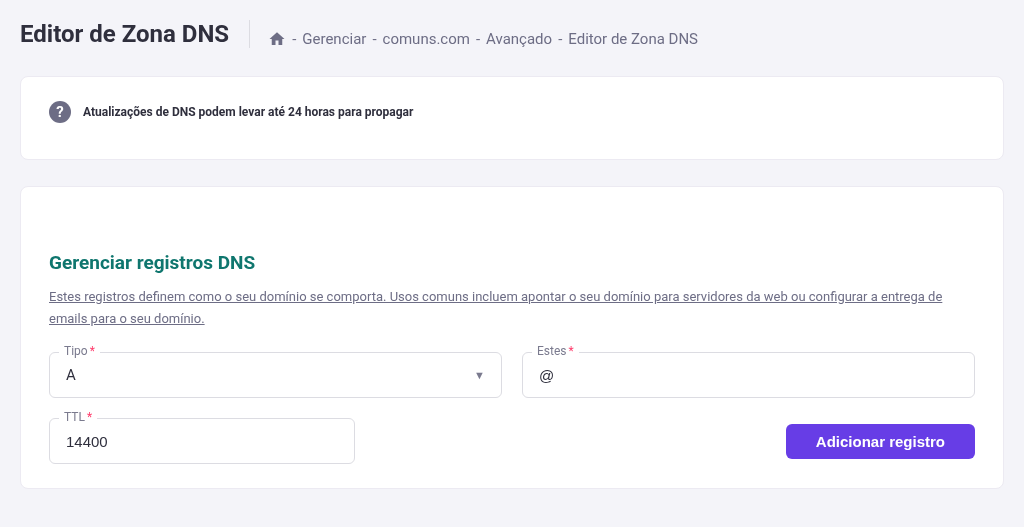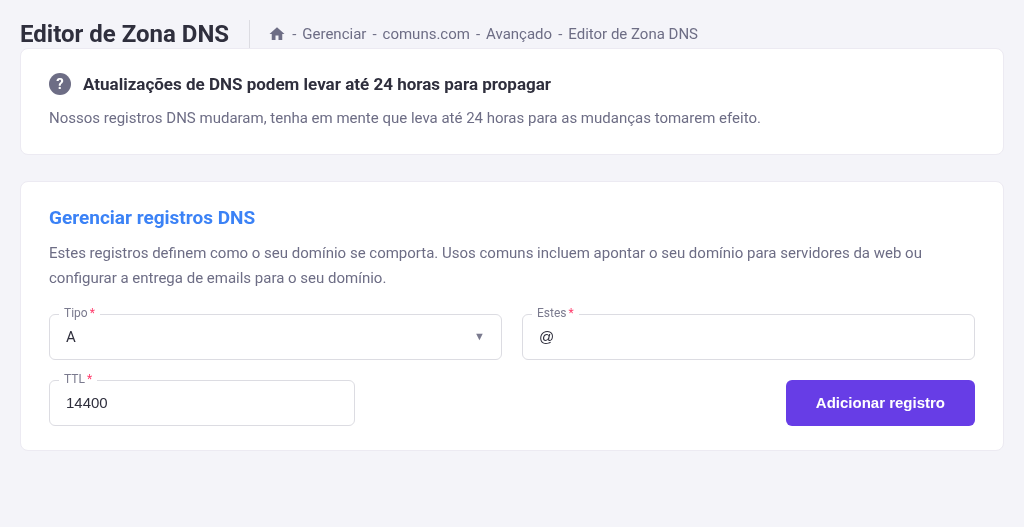--- a/index.html
+++ b/index.html
@@ -8,21 +8,22 @@
       box-sizing: border-box;
     }
     body {
       font-family: -apple-system, BlinkMacSystemFont, 'Segoe UI', Roboto, Helvetica, Arial, sans-serif;
       background-color: #f4f4f9;
       padding: 20px;
       color: #36344d;
     }
     .header-row {
       display: flex;
-      align-items: center;
+      align-items: flex-end;
+      margin-bottom: 28px;
     }
     .page-title {
       font-size: 24px;
       font-weight: 700;
       color: #2f2f3d;
       padding-right: 20px;
     }
     .divider-vertical {
       width: 1px;
       height: 28px;
@@ -65,40 +66,42 @@
       border-radius: 50%;
       background-color: #6d6d85;
       color: #ffffff;
       font-weight: 700;
       font-size: 15px;
       display: inline-flex;
       align-items: center;
       justify-content: center;
     }
     .alert-title {
-      font-size: 17px;
+      font-size: 12px;
       font-weight: 700;
       color: #2f2f3d;
     }
     .alert-body {
       color: #6d6d85;
       font-size: 15px;
       line-height: 1.5;
     }
     .section-title {
       font-size: 19px;
       font-weight: 700;
-      color: #3b82f6;
+      color: #0f766e;
       margin-bottom: 12px;
+      margin-top: 40px;
     }
     .section-desc {
       color: #6d6d85;
-      font-size: 15px;
+      font-size: 13px;
       line-height: 1.7;
       margin-bottom: 22px;
+      text-decoration: underline;
     }
     .form-row {
       display: flex;
       gap: 20px;
       margin-bottom: 20px;
     }
     .form-row:last-child {
       margin-bottom: 0;
     }
     .field-wrap {
@@ -150,21 +153,21 @@
       cursor: pointer;
     }
     .select-caret {
       color: #7a7a8e;
       font-size: 11px;
     }
     .row2-spacer {
       flex: 1;
     }
     .btn-primary {
-      height: 46px;
+      height: 35px;
       padding: 0 30px;
       background-color: #673de6;
       color: #ffffff;
       font-size: 15px;
       font-weight: 600;
       border: none;
       border-radius: 6px;
       cursor: pointer;
     }
     .btn-wrap {
@@ -194,21 +197,20 @@
     <span class="breadcrumb-sep">-</span>
     <span class="breadcrumb-item">Editor de Zona DNS</span>
   </nav>
 </div>
 
 <div class="card">
   <div class="alert-header">
     <span class="alert-icon">?</span>
     <div class="alert-title">Atualizações de DNS podem levar até 24 horas para propagar</div>
   </div>
-  <div class="alert-body">Nossos registros DNS mudaram, tenha em mente que leva até 24 horas para as mudanças tomarem efeito.</div>
 </div>
 
 <div class="card">
   <h2 class="section-title">Gerenciar registros DNS</h2>
   <p class="section-desc">Estes registros definem como o seu domínio se comporta. Usos comuns incluem apontar o seu domínio para servidores da web ou configurar a entrega de emails para o seu domínio.</p>
 
   <div class="form-row">
     <div class="field-wrap">
       <span class="floating-label">
         <span>Tipo</span><span class="req">*</span>

